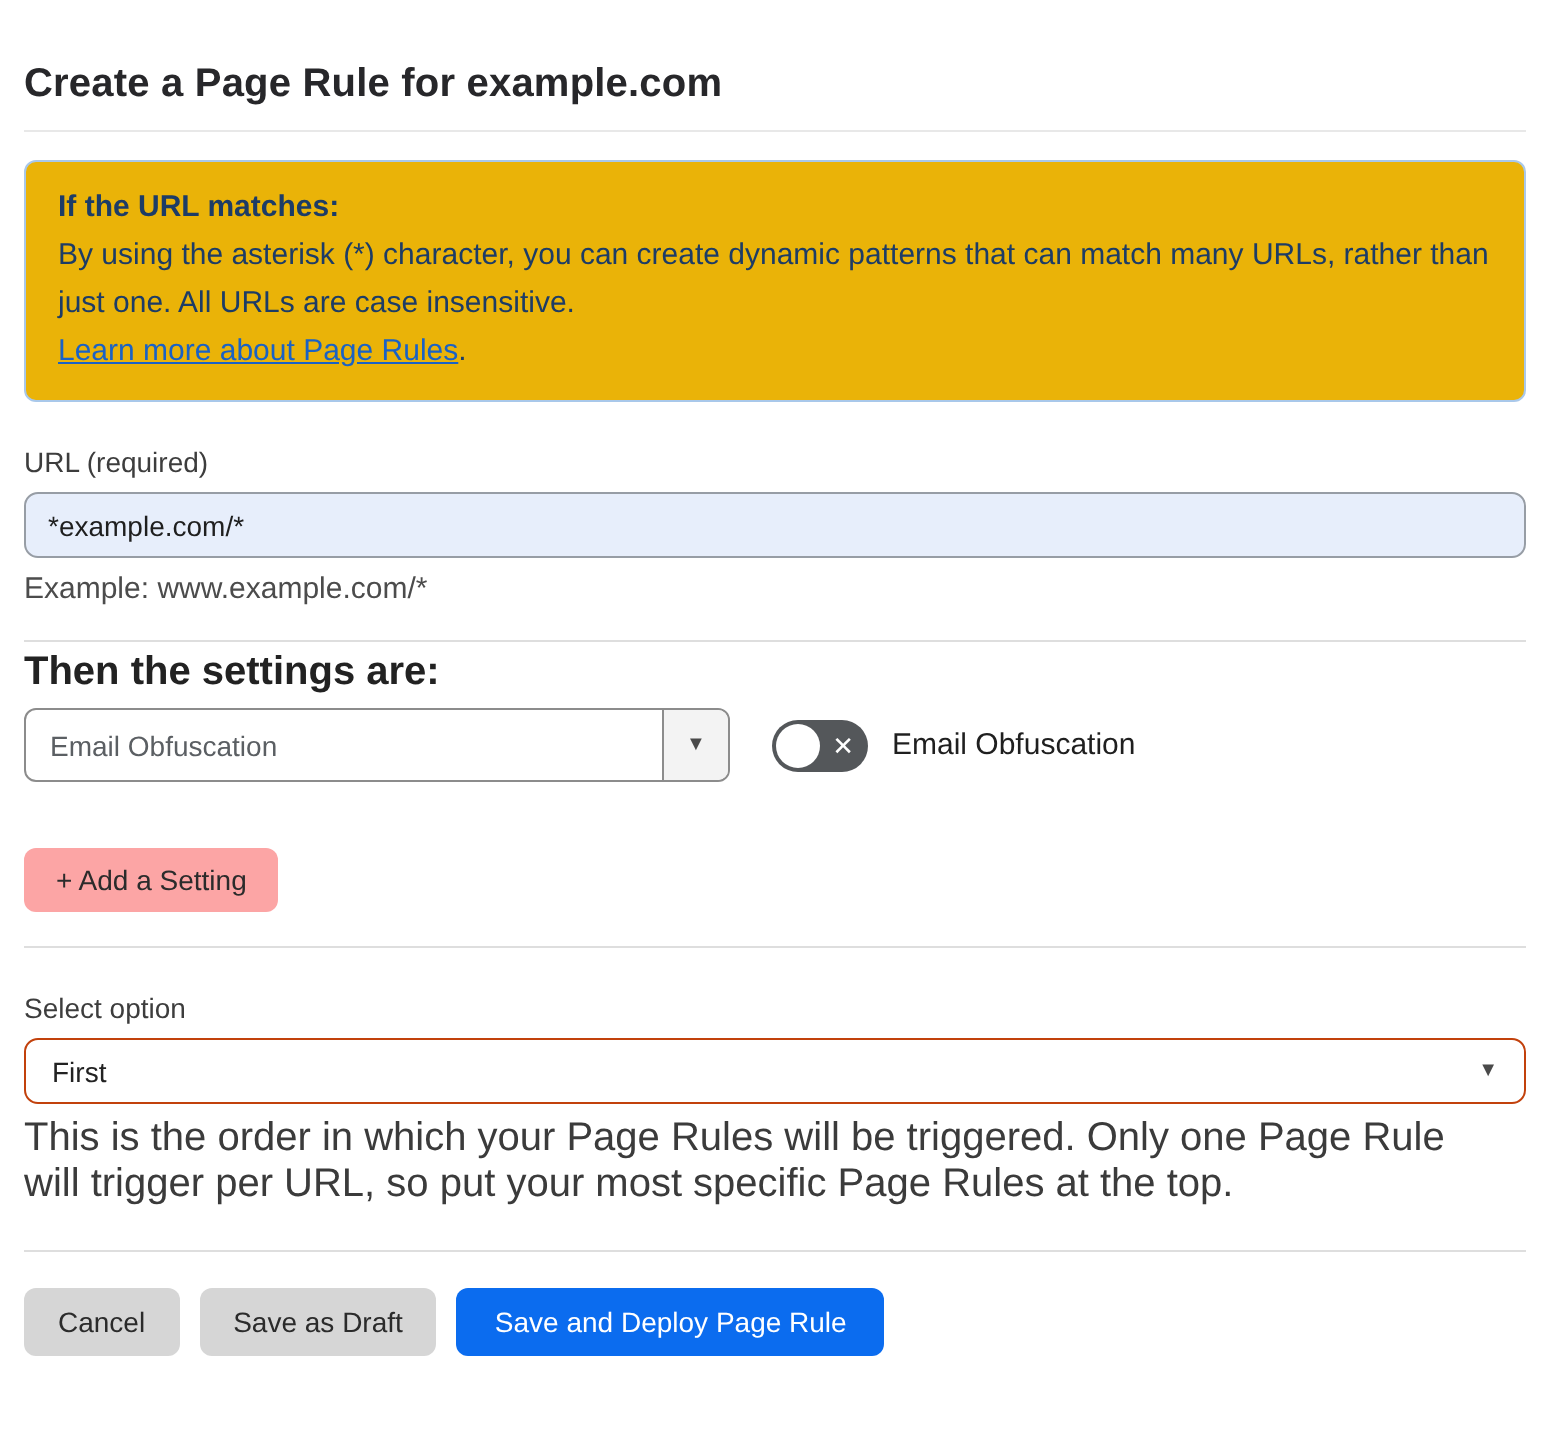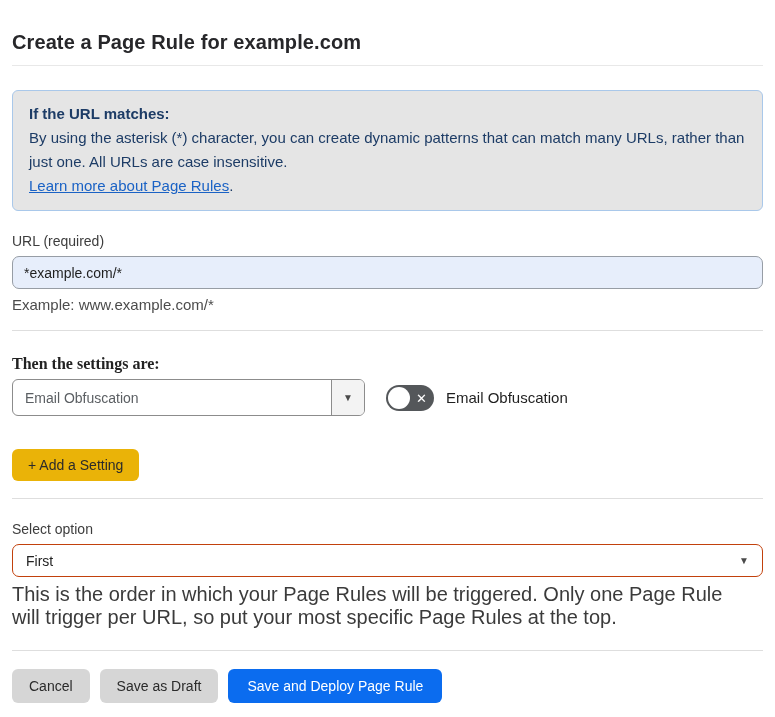--- a/index.html
+++ b/index.html
@@ -17,22 +17,22 @@
     padding-top: 11px;
     font-size: 20px;
     font-weight: 700;
     color: #27272a;
     letter-spacing: 0.1px;
     margin-top: 20px;
   }
   .header-divider { border: none; border-top: 1px solid #e8e8e8; margin-top: 11px; }
 
   .info-box {
-    margin-top: 24px;
-    background: #e5e5e5;
+    margin-top: 14px;
+    background: #eab308;
     border: 1px solid #a9c8ea;
     border-radius: 6px;
     padding: 11px 16px 12px 16px;
     color: #1d3c66;
     font-size: 15px;
     line-height: 24px;
   }
   .info-heading { font-weight: 700; }
   .info-link { color: #1a62c5; text-decoration: underline; cursor: pointer; }
   .info-link-suffix { color: #1d3c66; }
@@ -50,21 +50,21 @@
     padding: 12px 11px;
     font-family: "Liberation Sans", sans-serif;
     font-size: 14px;
     color: #1f1f1f;
     outline: none;
   }
   .field-hint { margin-top: 7px; font-size: 15px; color: #4c4c4c; }
 
   .section-divider { border: none; border-top: 1px solid #dedede; margin-top: 17px; }
 
-  .section-heading { margin-top: 24px; font-size: 16px; font-weight: 700; color: #222222; font-family: Liberation Serif, serif; }
+  .section-heading { margin-top: 4px; font-size: 20px; font-weight: 700; color: #222222; }
 
   .setting-row { display: flex; align-items: center; margin-top: 6px; }
   .setting-dropdown {
     width: 353px;
     height: 37px;
     background: #ffffff;
     border: 1px solid #8c8c8c;
     border-radius: 6px;
     display: flex;
     align-items: stretch;
@@ -112,21 +112,21 @@
     transform: translateY(-50%);
     color: #ffffff;
     font-size: 13px;
     line-height: 1;
   }
   .toggle-label { margin-left: 12px; font-size: 15px; color: #1f1f1f; }
 
   .add-setting-button {
     display: inline-block;
     margin-top: 33px;
-    background: #eab308;
+    background: #fca5a5;
     border: none;
     border-radius: 6px;
     padding: 8px 16px;
     font-family: "Liberation Sans", sans-serif;
     font-size: 14px;
     color: #2b2b2b;
     cursor: pointer;
   }
 
   .order-select {

